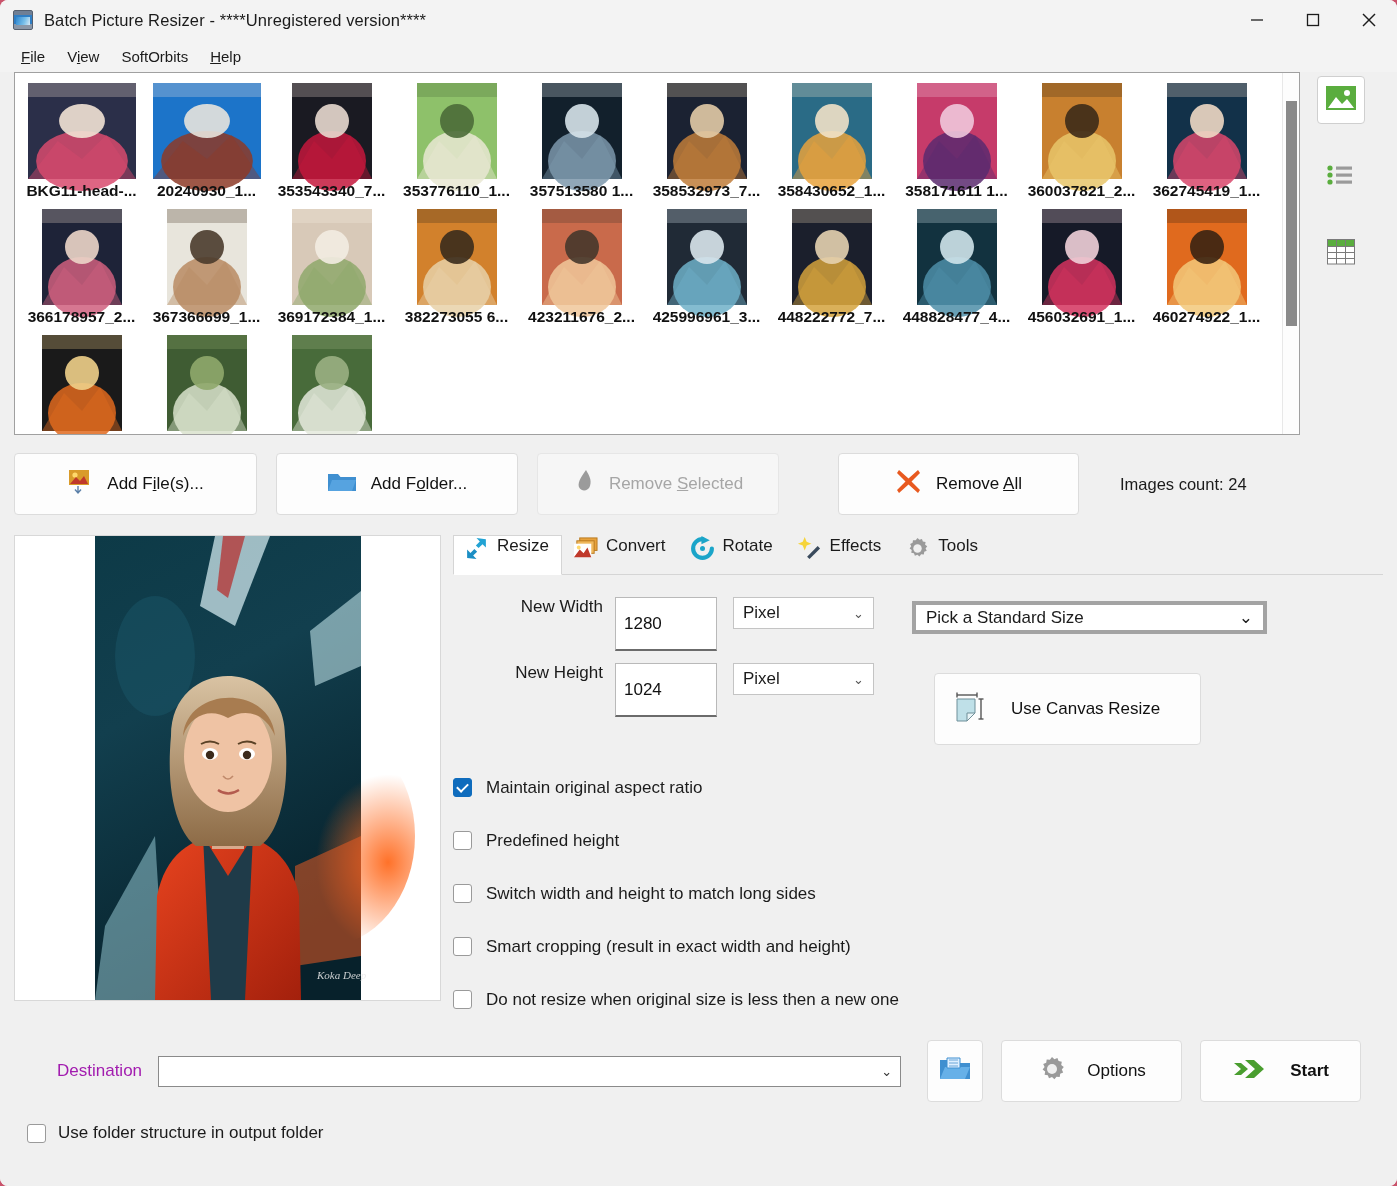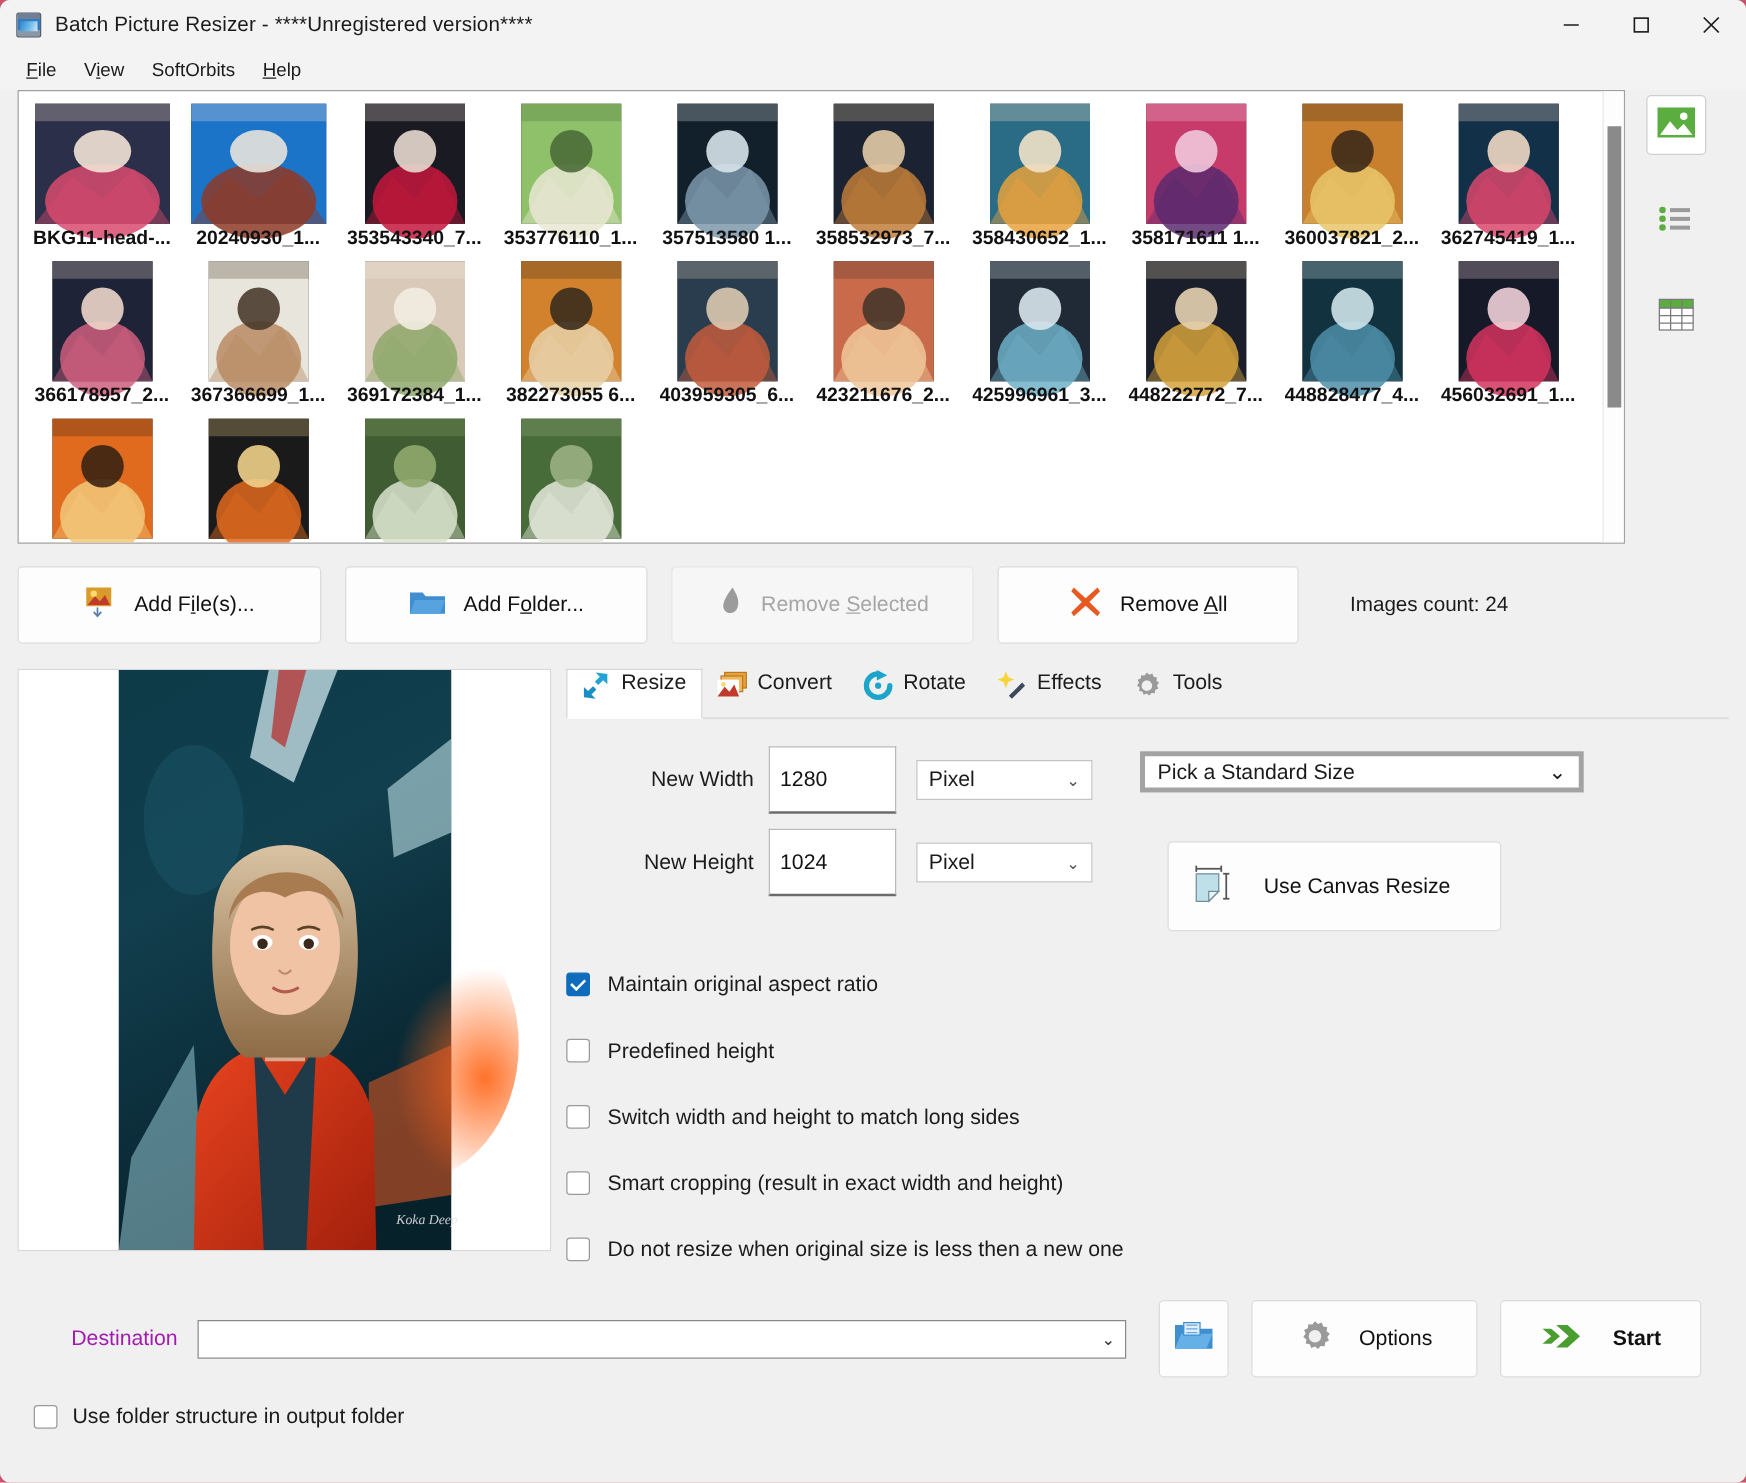--- a/index.html
+++ b/index.html
@@ -77,39 +77,39 @@
   
   .actions { display:flex; align-items:center; margin-top:18px; }
   .abtn { height:62px; background:#fdfdfd; border:1px solid #dcdcdc; border-radius:4px;
           display:flex; align-items:center; justify-content:center; gap:14px;
           font-size:17px; color:#111; margin-right:19px; }
   .abtn.disabled { color:#a6a6a6; background:#f6f6f6; border-color:#e6e6e6; }
   .abtn .lbl u { text-decoration:underline; }
   #btn-add-files { width:243px; }
   #btn-add-folder { width:242px; }
   #btn-remove-selected { width:242px; }
-  #btn-remove-all { width:241px; }
+  #btn-remove-all { width:241px;margin-left:40px; }
   .images-count { font-size:16.5px; color:#1b1b1b; margin-left:22px; }
   
   .lower { display:flex; margin-top:20px; }
   .preview { width:427px; height:466px; background:#fff; border:1px solid #d8d8d8;
              display:flex; align-items:center; justify-content:center; overflow:hidden; }
   .preview-img { width:266px; height:464px; display:block; }
   .settings { flex:1 1 auto; margin-left:12px; }
   
   .tabs { display:flex; border-bottom:1px solid #d5d5d5; height:40px; }
   .tab { display:flex; gap:8px; padding:0 12px 0 10px;
          font-size:17px; color:#1b1b1b; height:40px;
          border:1px solid transparent; border-bottom:none; }
   .tab.active { background:#fff; border-color:#d5d5d5; border-bottom:1px solid #fff;
                 margin-bottom:-1px; }
   .tab .ti { width:25px; height:25px; display:inline-block; }
   
   .form-rows { margin-top:22px; display:flex; }
-  .frow { display:flex; align-items:center; margin-bottom:12px; }
+  .frow { display:flex; align-items:flex-start; margin-bottom:12px; }
   .frow label.cap { width:150px; text-align:right; font-size:17px; color:#1b1b1b;
                     margin-right:12px; }
   .txtbox { width:102px; height:54px; border:1px solid #b9b9b9; border-bottom:2px solid #6b6b6b;
             background:#fff; font-size:17px; padding:0 8px; color:#111;
             font-family:"Liberation Sans", sans-serif; }
   .sel { width:141px; height:32px; margin-left:16px; border:1px solid #c4c4c4;
          background:#fff; display:flex; align-items:center; padding:0 9px;
          font-size:17px; color:#1b1b1b; justify-content:space-between; }
   .sel .chev { color:#555; font-size:13px; }
   .right-col { margin-left:38px; padding-top:4px; }
@@ -321,30 +321,20 @@
               </div>
               <div class="thumb-cell">
                 <svg class="thumb-img" viewBox="0 0 80 96" preserveAspectRatio="none">
                   <rect width="80" height="96" fill="#d2812c"></rect>
                   <ellipse cx="40" cy="78" rx="34" ry="30" fill="#e8d1a8" opacity="0.85"></ellipse>
                   <circle cx="40" cy="38" r="17" fill="#3a2b1c" opacity="0.9"></circle>
                   <path d="M0 96 L22 58 L40 76 L58 52 L80 96 Z" fill="#e8d1a8" opacity="0.45"></path>
                   <rect y="0" width="80" height="14" fill="#3a2b1c" opacity="0.28"></rect>
                 </svg>
                 <div class="thumb-label">382273055  6...</div>
-              </div>
-              <div class="thumb-cell">
-                <svg class="thumb-img" viewBox="0 0 80 96" preserveAspectRatio="none">
-                  <rect width="80" height="96" fill="#2a3d4f"></rect>
-                  <ellipse cx="40" cy="78" rx="34" ry="30" fill="#c25b3c" opacity="0.85"></ellipse>
-                  <circle cx="40" cy="38" r="17" fill="#dcc9b0" opacity="0.9"></circle>
-                  <path d="M0 96 L22 58 L40 76 L58 52 L80 96 Z" fill="#c25b3c" opacity="0.45"></path>
-                  <rect y="0" width="80" height="14" fill="#dcc9b0" opacity="0.28"></rect>
-                </svg>
-                <div class="thumb-label">403959305_6...</div>
               </div>
               <div class="thumb-cell">
                 <svg class="thumb-img" viewBox="0 0 80 96" preserveAspectRatio="none">
                   <rect width="80" height="96" fill="#c96a4b"></rect>
                   <ellipse cx="40" cy="78" rx="34" ry="30" fill="#f0c79a" opacity="0.85"></ellipse>
                   <circle cx="40" cy="38" r="17" fill="#46372b" opacity="0.9"></circle>
                   <path d="M0 96 L22 58 L40 76 L58 52 L80 96 Z" fill="#f0c79a" opacity="0.45"></path>
                   <rect y="0" width="80" height="14" fill="#46372b" opacity="0.28"></rect>
                 </svg>
                 <div class="thumb-label">423211676_2...</div>

